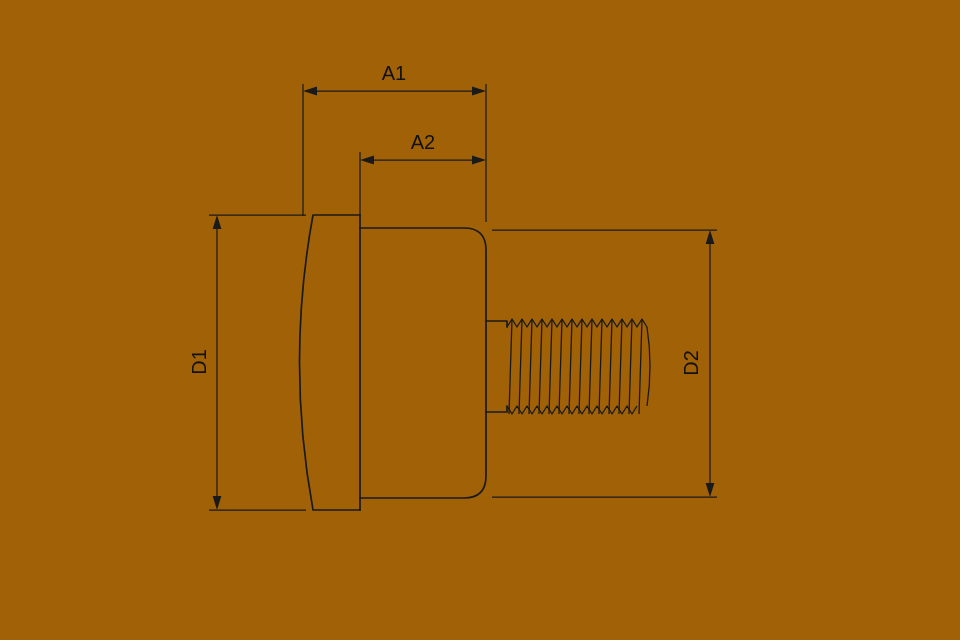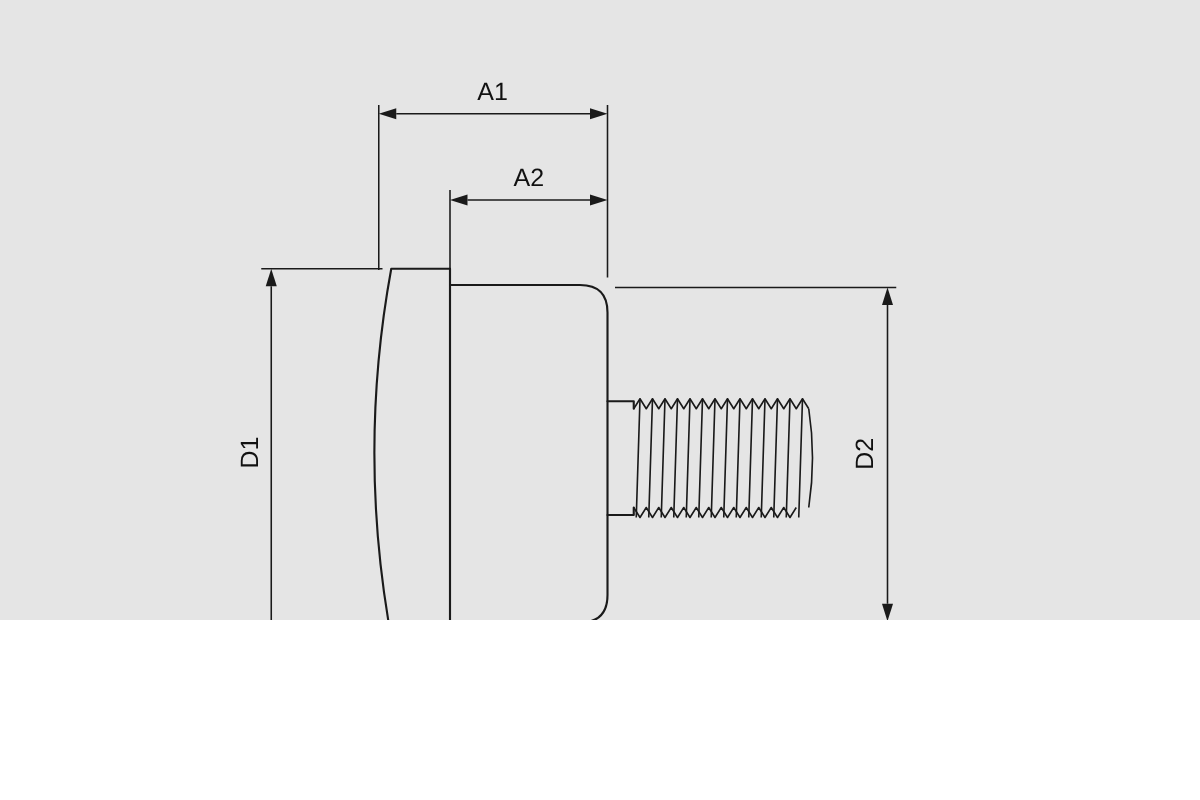--- a/index.html
+++ b/index.html
@@ -1,19 +1,19 @@
 <!DOCTYPE html>
 <html><head>
 <meta charset="utf-8">
 <style>
   html,body{margin:0;padding:0;background:#ffffff;}
   .stage{
     position:relative;
-    width:960px;height:496px;
-    background:#e5e5e5;
+    width:960px;height:640px;
+    background:#a16207;
     overflow:hidden;
     font-family:"Liberation Sans",sans-serif;
   }
   svg{display:block;}
   .outline{fill:none;stroke:#1a1a1a;stroke-width:1.7;stroke-linejoin:round;stroke-linecap:round;}
   .thread{fill:none;stroke:#1a1a1a;stroke-width:1.3;stroke-linejoin:round;}
   .thin{fill:none;stroke:#1a1a1a;stroke-width:1.25;stroke-linecap:butt;}
   .arrow{fill:#1a1a1a;stroke:none;}
   .dim-text{font-family:"Liberation Sans",sans-serif;font-size:20px;fill:#111111;stroke:none;}
 </style>

